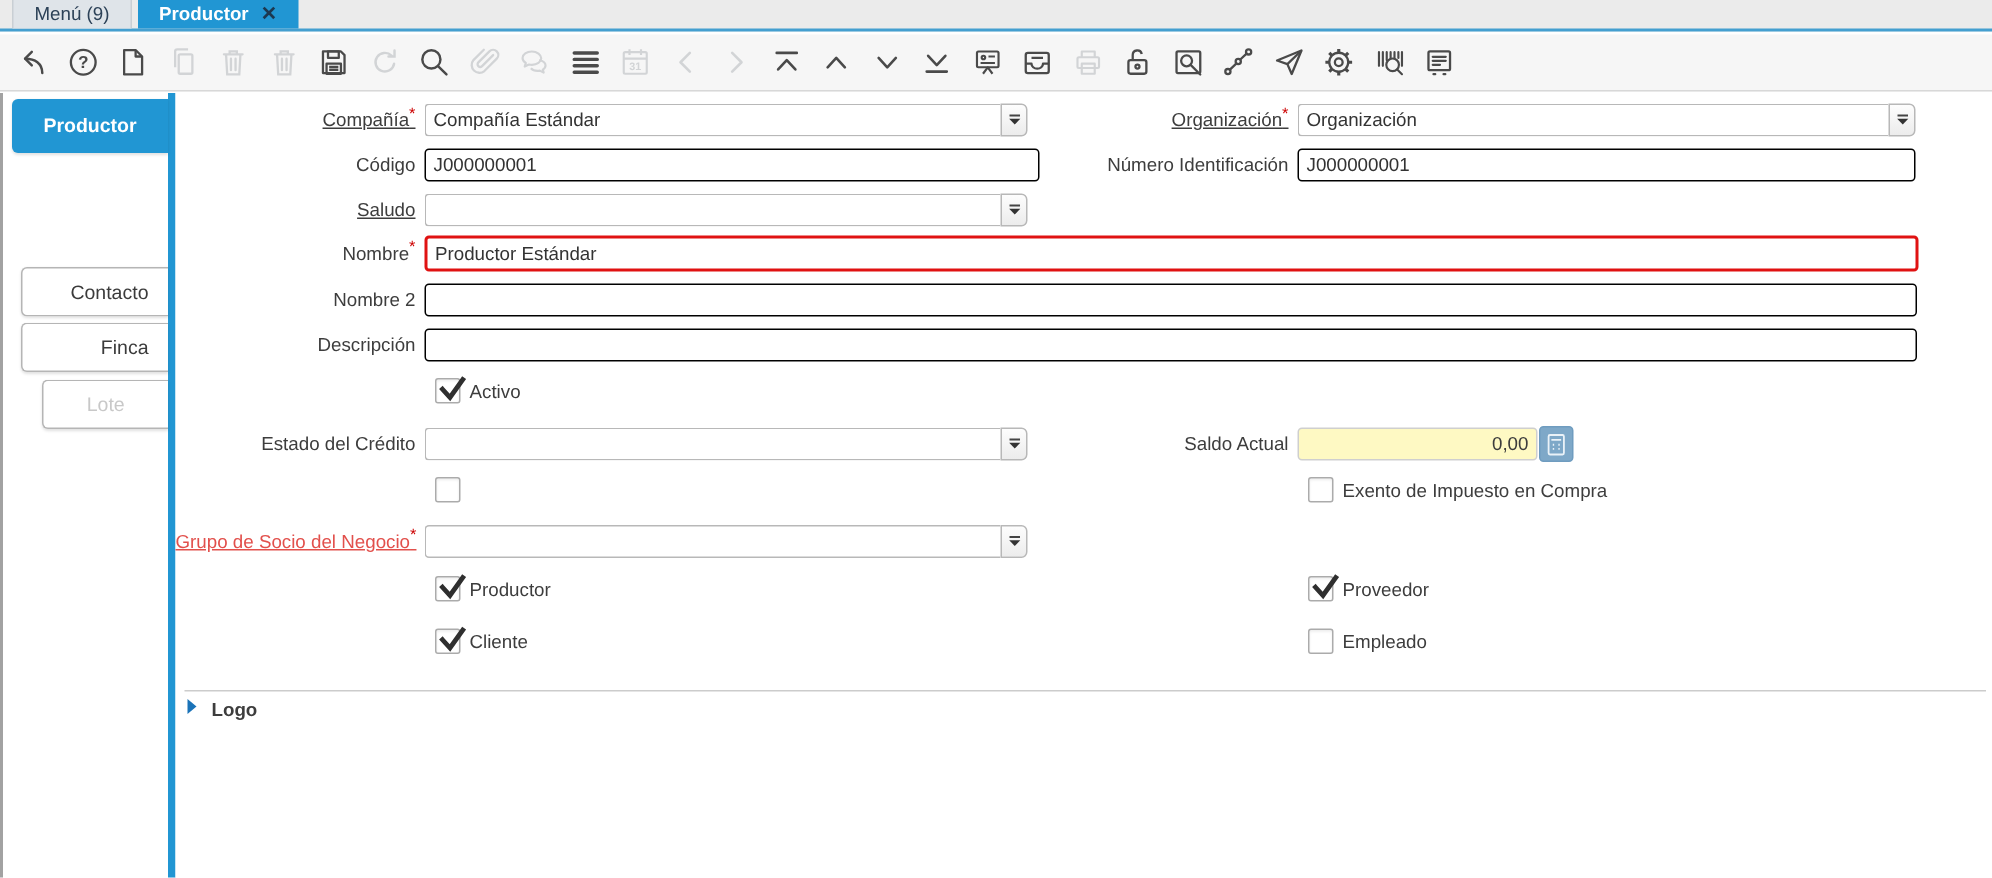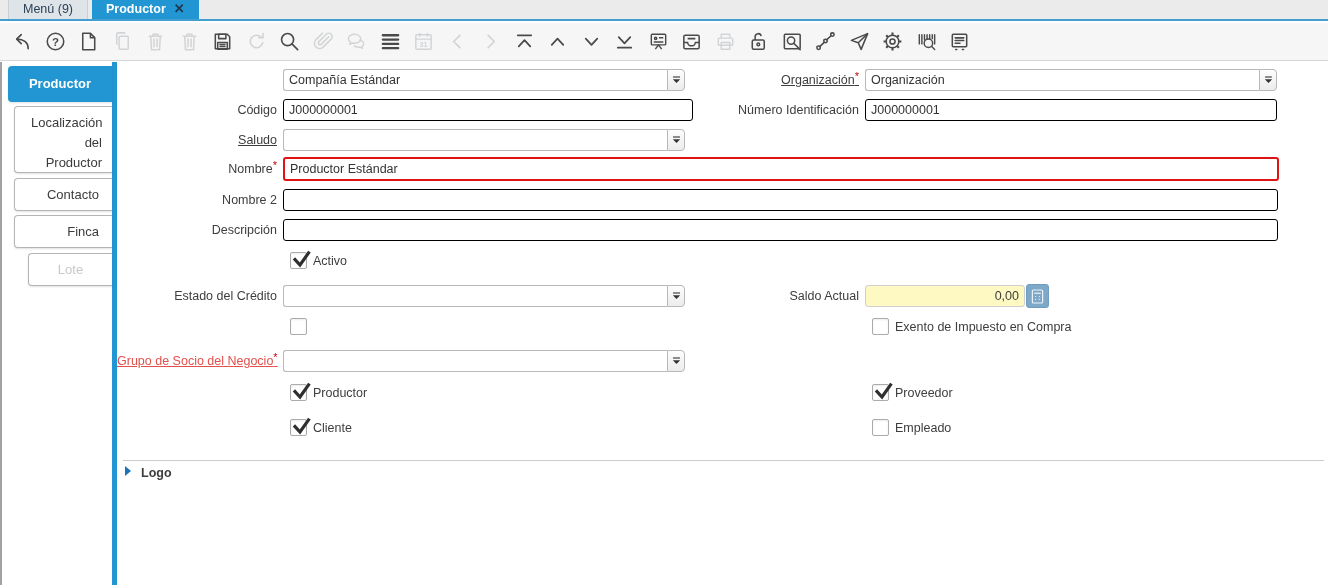--- a/index.html
+++ b/index.html
@@ -267,28 +267,28 @@
         <rect x="4.5" y="4.5" width="15" height="13" rx="1"></rect>
         <path d="M7.5 8.2h9M7.5 11h9M7.5 13.8h5M8 20.3h1.2M15 20.3h1.2"></path>
       </svg>
     </span>
 </div>
 
 <div class="main">
 
   <div class="sidebar">
     <div class="stab active">Productor</div>
-    <div class="stab t2">Localización del Productor</div>
     <div class="stab t4">Finca</div>
     <div class="stab t3">Contacto</div>
     <div class="stab t5">Lote</div>
   </div>
 
   <div class="content">
 
+    <div class="lbl link" style="left:0;top:7px"><span>Compañía</span><span class="req">*</span></div>
     <div class="combo" style="left:166px;top:7px;width:402px">
       <div class="cval">Compañía Estándar</div>
       <div class="cbtn">
           <svg width="9" height="8" viewBox="0 0 9 8">
             <path d="M1 1h7" stroke="#444" stroke-width="1.2"></path>
             <path d="M0.8 3.2h7.4L4.5 7z" fill="#333"></path>
           </svg>
         </div>
     </div>
     <div class="lbl link wide" style="top:7px"><span>Organización</span><span class="req">*</span></div>

